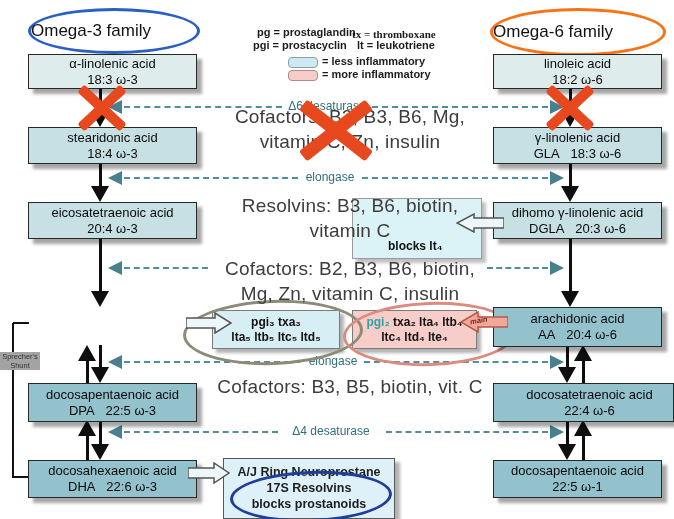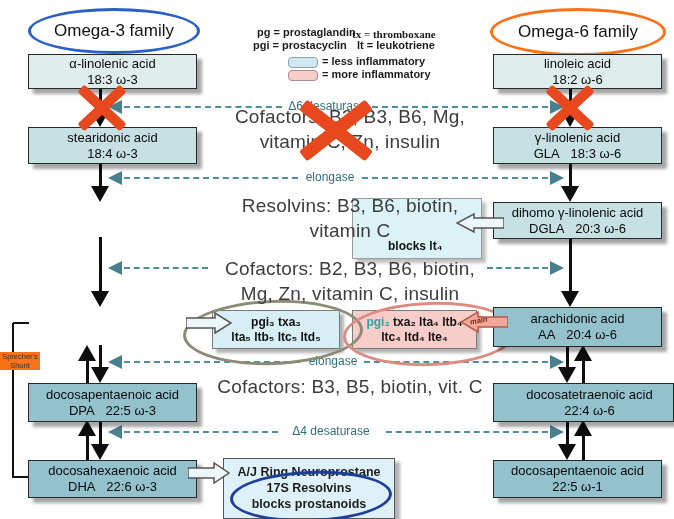--- a/index.html
+++ b/index.html
@@ -7,21 +7,21 @@
           font-family:"Liberation Sans", sans-serif;}
   
   .box{position:absolute;background:#c6e0e4;border:1.6px solid #272727;
        box-shadow:5px 5px 3px rgba(0,0,0,.35);display:flex;flex-direction:column;
        align-items:center;justify-content:center;font-size:13px;line-height:16px;
        color:#0a0a0a;text-align:center;z-index:5;}
   .light{background:#dfecec}
   .dark{background:#93c2cd}
   
   .oval{position:absolute;border-radius:50%;background:#fff;display:flex;align-items:center;
-        justify-content:center;font-size:17px;color:#111;z-index:2;}
+        font-size:17px;color:#111;z-index:2;}
   
   .leg{position:absolute;font-size:11px;font-weight:700;color:#1c1c1c;z-index:2;white-space:nowrap;}
   .swatch{position:absolute;width:28px;height:9px;border-radius:4px;z-index:2;}
   
   .dash{position:absolute;height:0;border-top:2px dashed #4e8f9b;z-index:1;}
   .enz{position:absolute;transform:translateX(-50%);font-size:12px;color:#2f6f7a;
        background:#fff;padding:0 4px;z-index:2;white-space:nowrap;}
   .tri-l{position:absolute;width:0;height:0;border-top:7px solid transparent;
          border-bottom:7px solid transparent;border-right:14px solid #49808d;z-index:2;}
   .tri-r{position:absolute;width:0;height:0;border-top:7px solid transparent;
@@ -48,21 +48,21 @@
   
   .lt4box{position:absolute;left:352px;top:198px;width:128px;height:59px;background:#dbf2f6;
           border:1px solid #9a9a9a;box-shadow:4px 4px 3px rgba(0,0,0,.25);z-index:1;}
   .lt4txt{position:absolute;font-size:12px;font-weight:700;color:#111;z-index:2;}
   .dhabox{position:absolute;left:223px;top:458px;width:172px;height:61px;background:#def0f8;
           border:1.5px solid #565656;box-shadow:5px 4px 3px rgba(0,0,0,.3);z-index:4;
           display:flex;flex-direction:column;align-items:center;justify-content:flex-start;
           padding-top:5px;box-sizing:border-box;font-size:12.5px;font-weight:600;
           line-height:16px;color:#1d1d1d;text-align:center;}
   .sp-line{position:absolute;background:#111;z-index:2;}
-  .sp-label{position:absolute;left:0;top:352px;width:40px;background:#f97316;font-size:7.5px;
+  .sp-label{position:absolute;left:0;top:352px;width:40px;background:#a3a3a3;font-size:7.5px;
             line-height:9px;color:#333;text-align:center;z-index:3;}
   .harrow{position:absolute;z-index:6;}
   .teal{color:#2fa3a3;}
   .mainlbl{position:absolute;font-size:7.5px;font-style:italic;font-weight:700;color:#7c2310;
            transform:rotate(-10deg);z-index:7;}
 </style>
 </head>
 <body>
 
 <div class="canvas">
@@ -167,20 +167,24 @@
   </div>
 
   <div class="box light" style="left:28px;top:54px;width:167px;height:33px;">
     <span>α-linolenic acid</span>
     <span>18:3 ω-3</span>
   </div>
   <div class="box" style="left:28px;top:127px;width:167px;height:35px;">
     <span>stearidonic acid</span>
     <span>18:4 ω-3</span>
   </div>
+  <div class="box" style="left:28px;top:202px;width:167px;height:35px;">
+    <span>eicosatetraenoic acid</span>
+    <span>20:4 ω-3</span>
+  </div>
   <div class="box dark" style="left:28px;top:383px;width:167px;height:37px;">
     <span>docosapentaenoic acid</span>
     <span>DPA&nbsp;&nbsp;&nbsp;22:5 ω-3</span>
   </div>
   <div class="box dark" style="left:28px;top:460px;width:167px;height:36px;">
     <span>docosahexaenoic acid</span>
     <span>DHA&nbsp;&nbsp;&nbsp;22:6 ω-3</span>
   </div>
 
   <div class="box light" style="left:493px;top:54px;width:167px;height:33px;">

